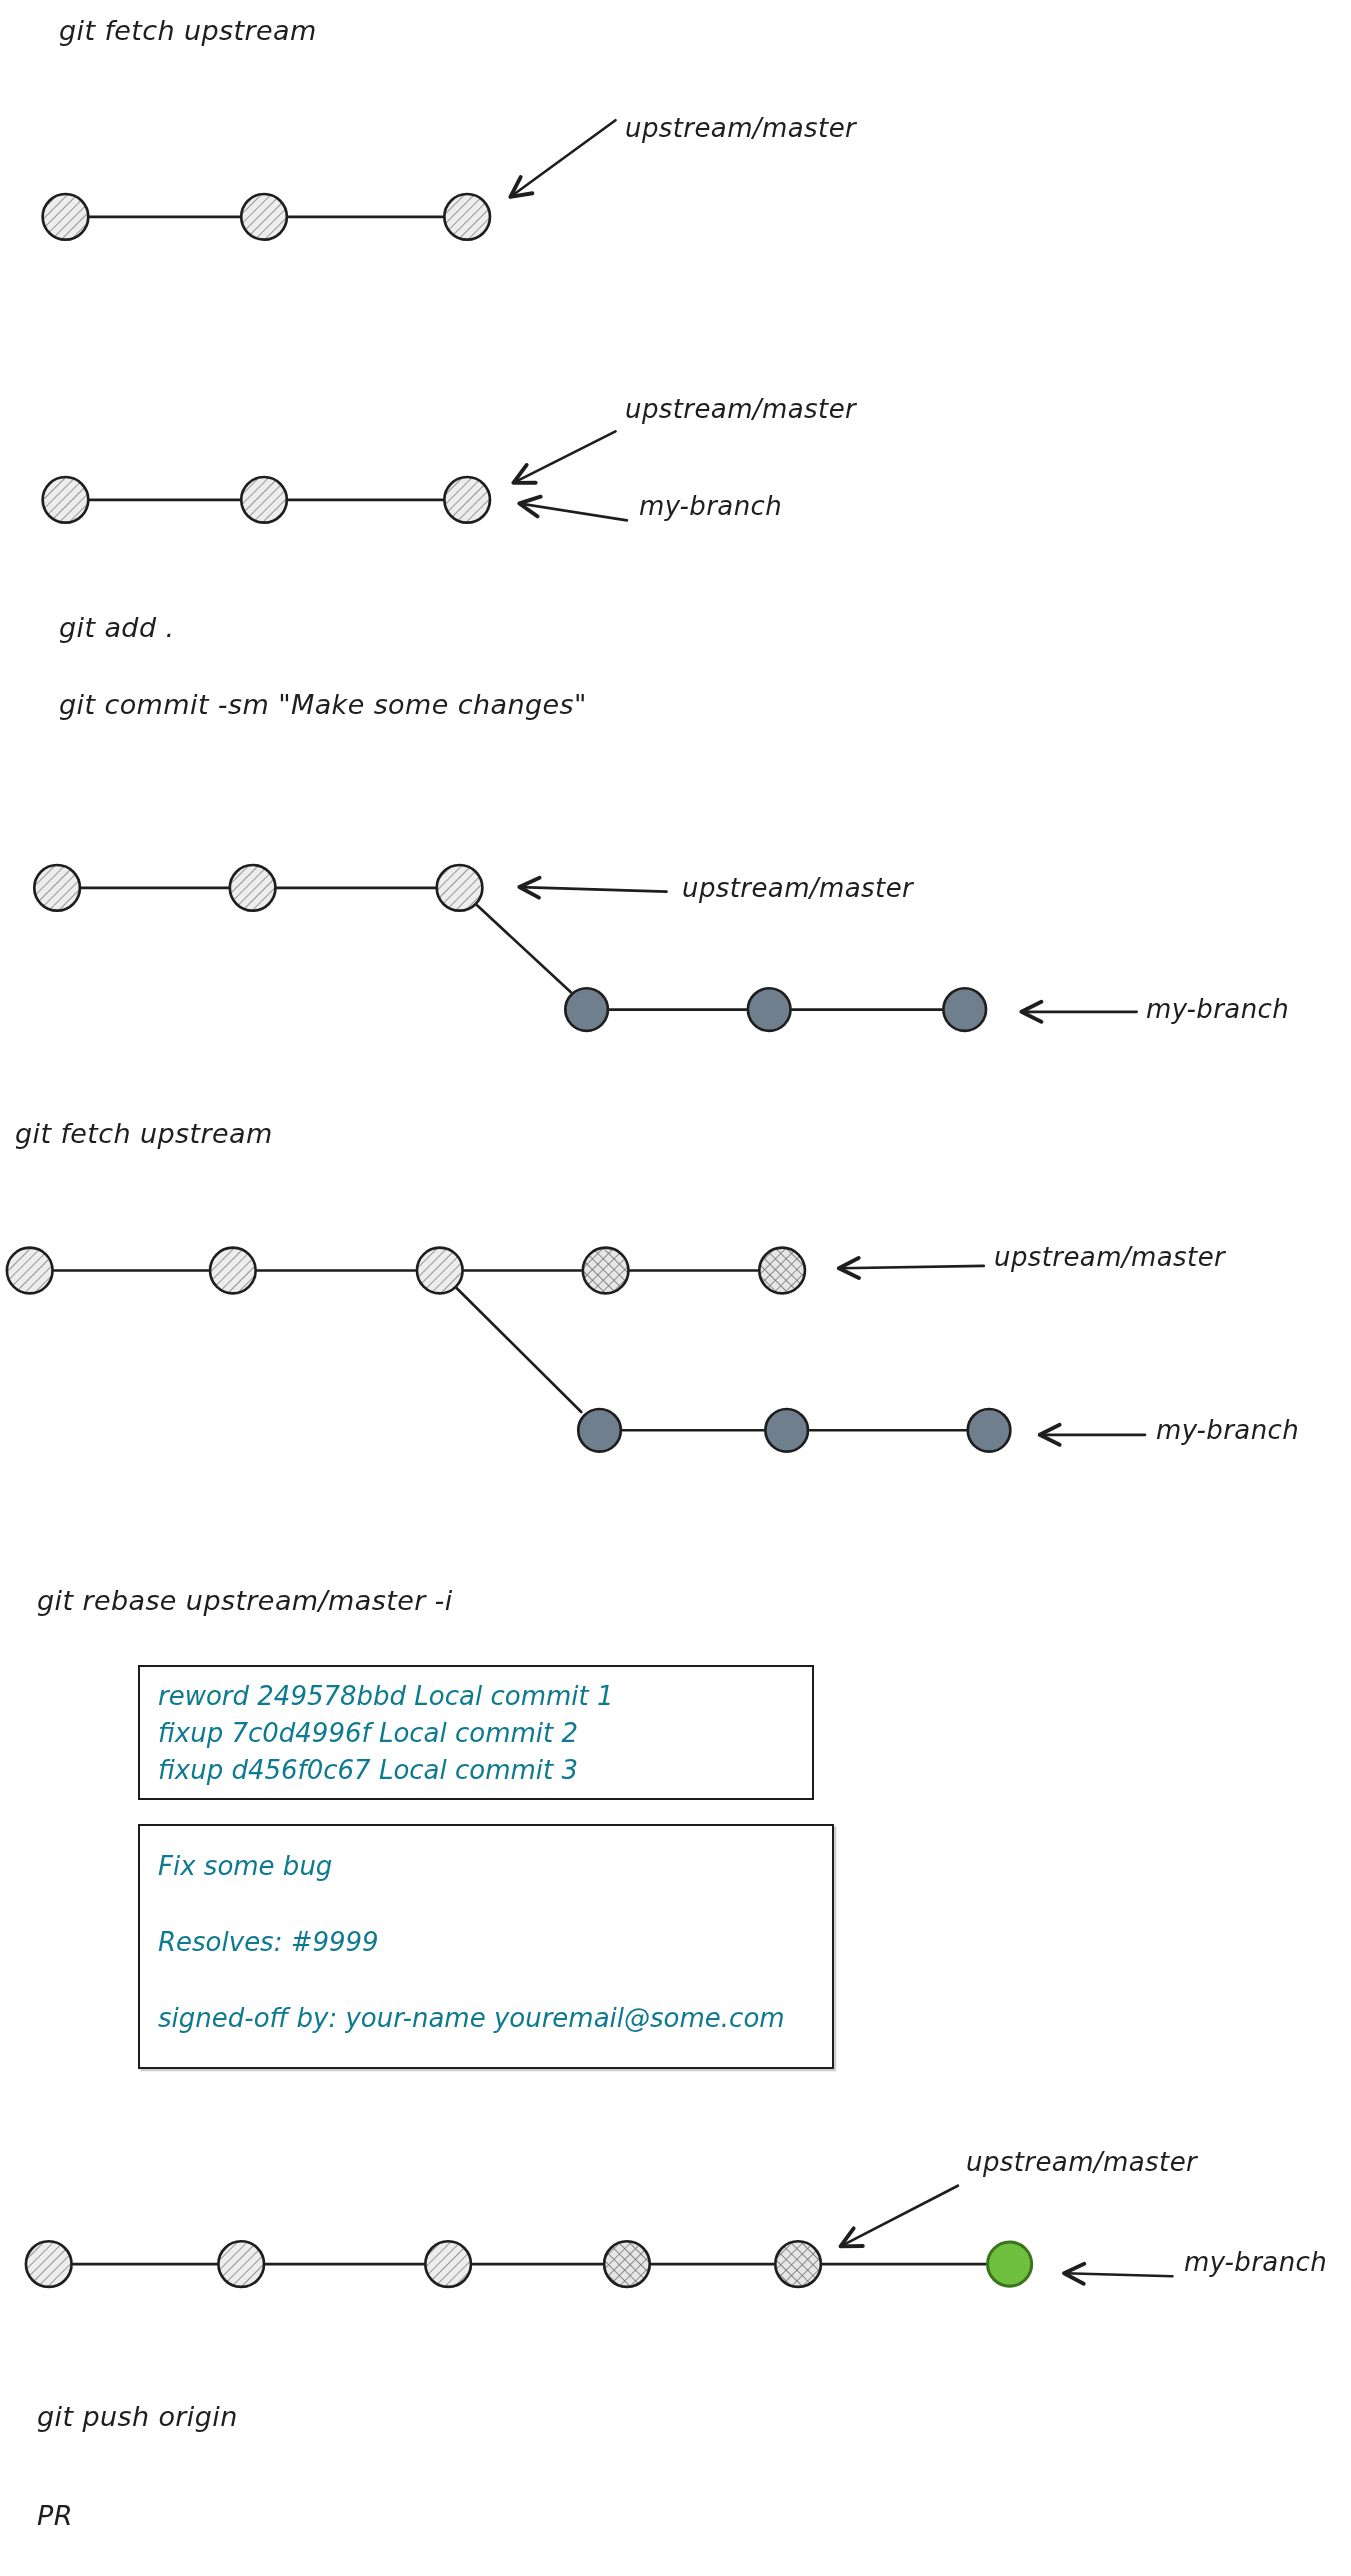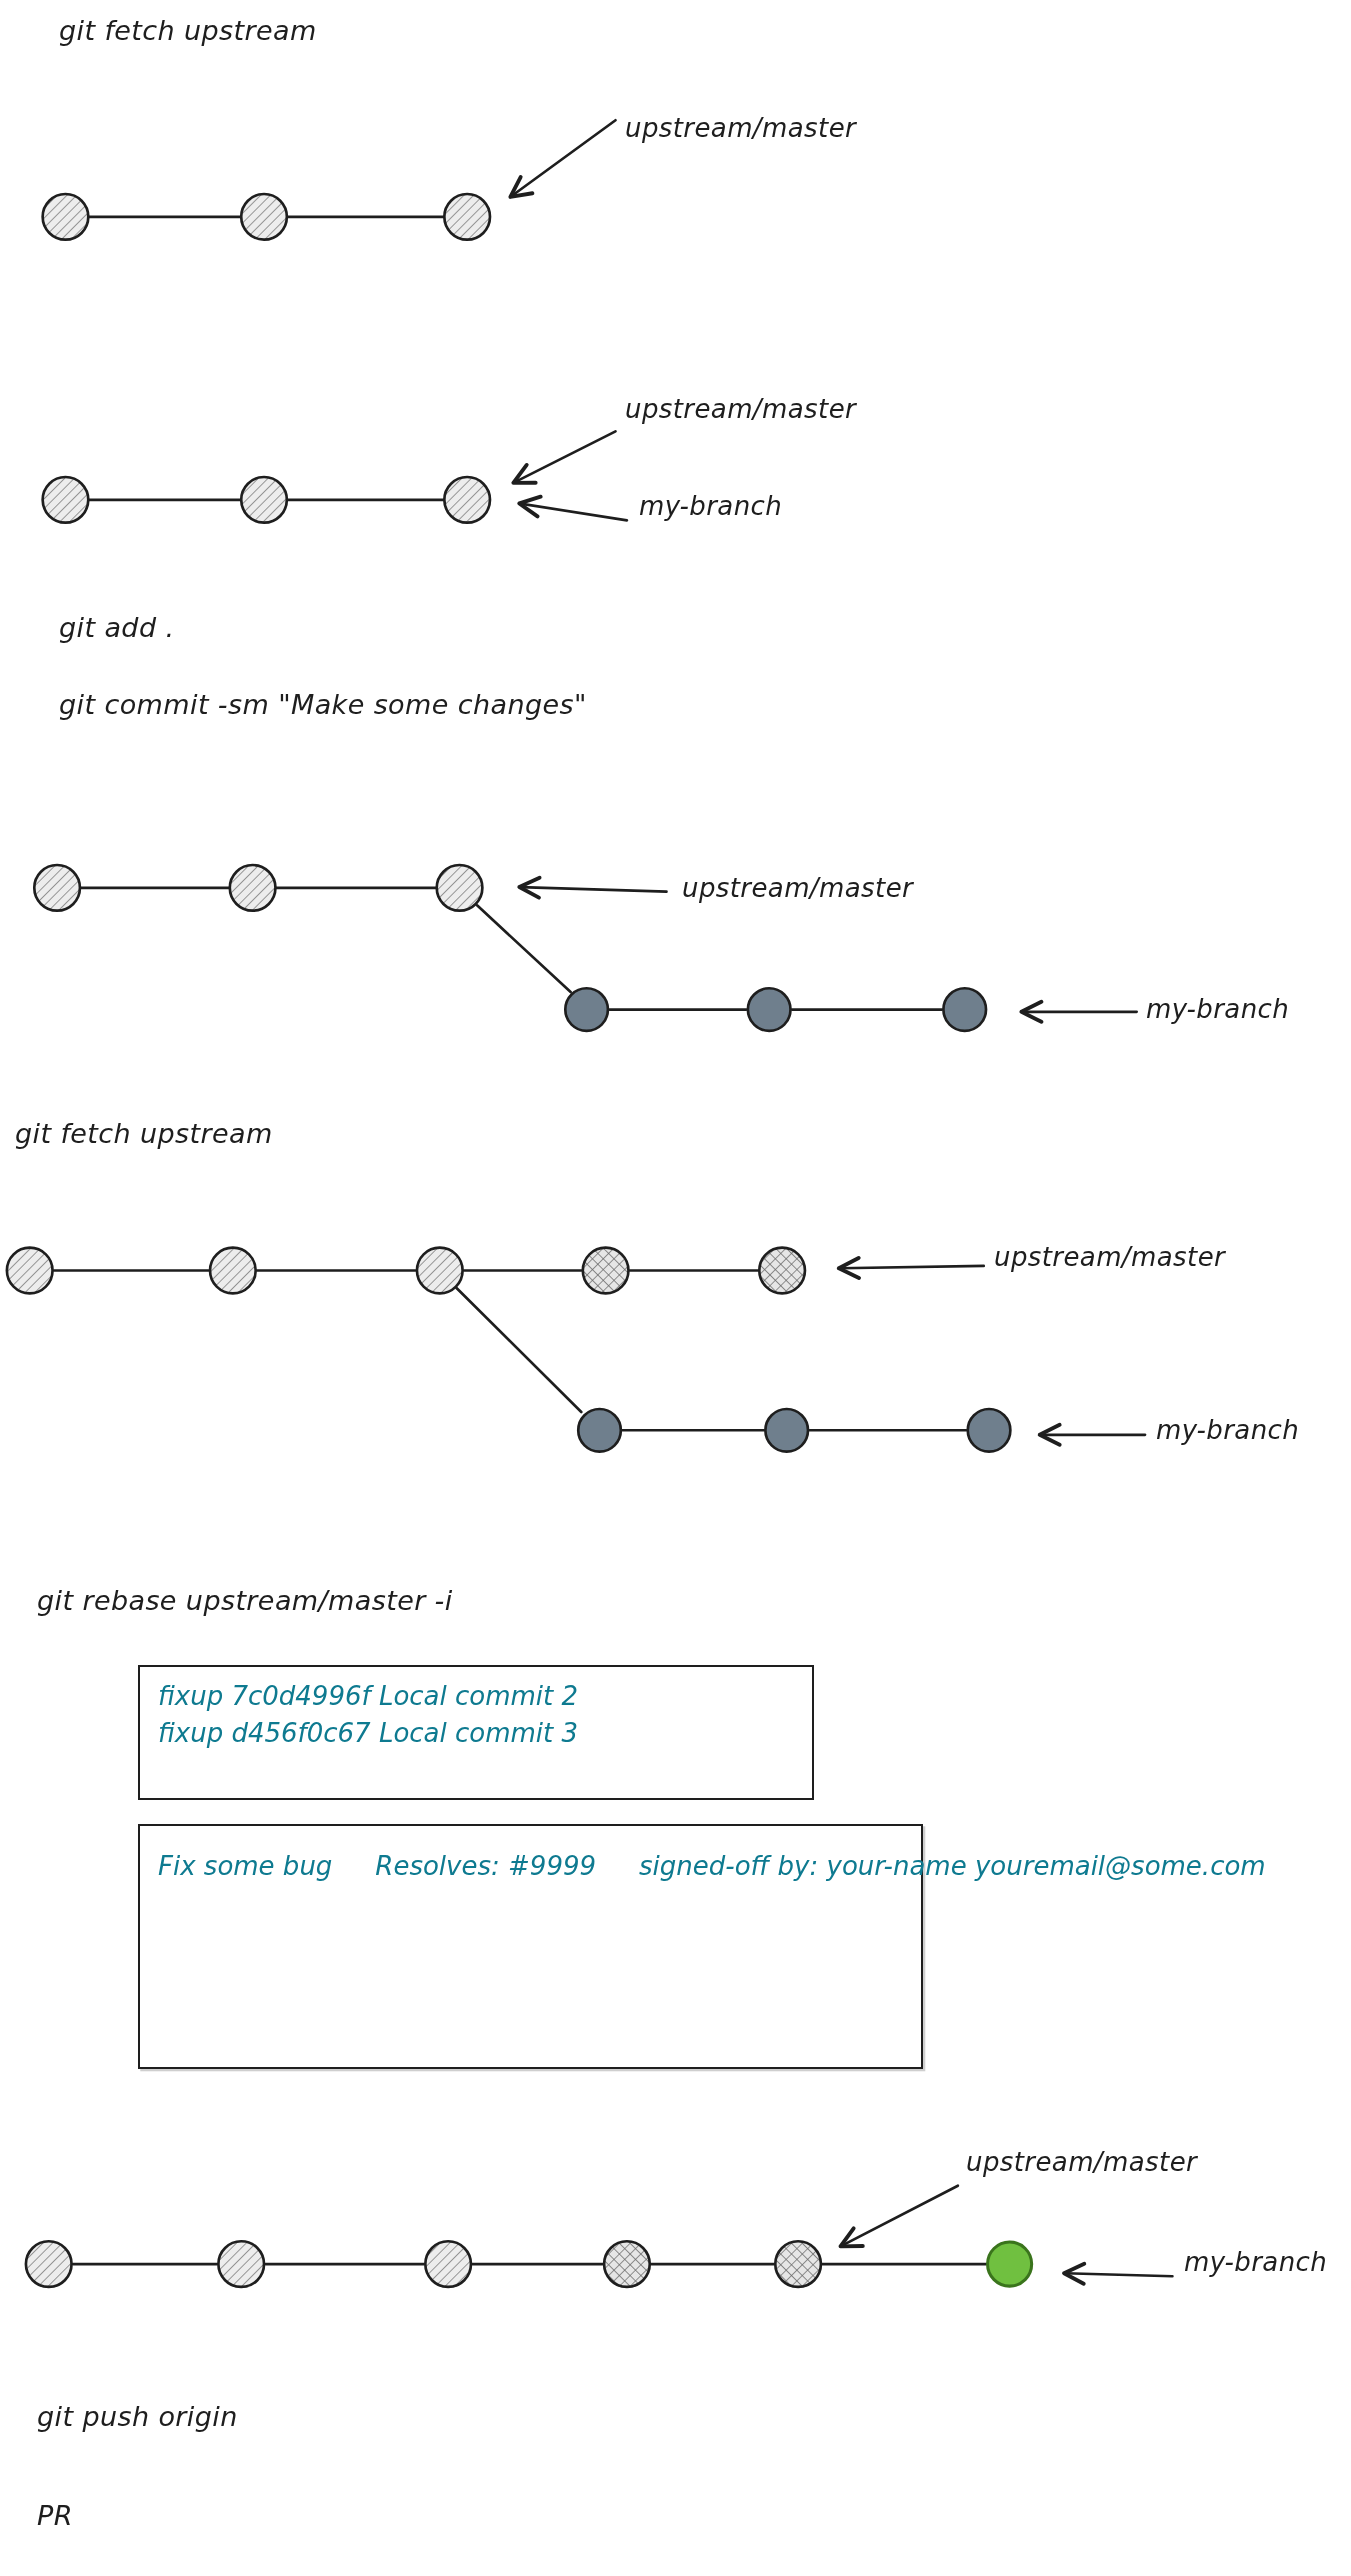--- a/index.html
+++ b/index.html
@@ -16,22 +16,22 @@
 
   .txt { position: absolute; white-space: nowrap; color: #1e1e1e; }
   .cmd { font-size: 27px; letter-spacing: 0.4px; }
   .lbl { font-size: 26px; letter-spacing: 0.4px; }
 
   .sketch-box { position: absolute; border: 2.3px solid #1e1e1e; background: #ffffff;
                 box-sizing: border-box; color: #0e7a90; }
   .todo-box { left: 138px; top: 1665px; width: 676px; height: 135px;
               padding: 10.7px 18px; }
   .todo-box .line { font-size: 26px; line-height: 37px; white-space: nowrap; }
-  .msg-box { left: 138px; top: 1824px; width: 785px; height: 245px;
-             display: flex; gap: 43px; padding: 24px 18px;
+  .msg-box { left: 138px; top: 1824px; width: 696px; height: 245px;
+             display: flex; flex-direction: column; gap: 43px; padding: 24px 18px;
              box-shadow: 2.3px 2.3px 0 #cfcfcf; }
   .msg-box .line { font-size: 26px; line-height: 33px; white-space: nowrap; }
 </style>
 </head>
 <body>
 
 <div id="stage">
 
   <svg class="diagram" width="1352" height="2576" viewBox="0 0 1777 3386">
     <defs>
@@ -139,20 +139,21 @@
 
   <div class="txt cmd" style="left:15px; top:1118px;">git fetch upstream</div>
 
   <div class="txt lbl" style="left:994px; top:1242px;">upstream/master</div>
 
   <div class="txt lbl" style="left:1156px; top:1415px;">my-branch</div>
 
   <div class="txt cmd" style="left:37px; top:1585px;">git rebase upstream/master -i</div>
 
   <div class="sketch-box todo-box">
+    <div class="line">reword 249578bbd Local commit 1</div>
     <div class="line">fixup 7c0d4996f Local commit 2</div>
     <div class="line">fixup d456f0c67 Local commit 3</div>
   </div>
 
   <div class="sketch-box msg-box">
     <div class="line">Fix some bug</div>
     <div class="line">Resolves: #9999</div>
     <div class="line">signed-off by: your-name youremail@some.com</div>
   </div>
 

